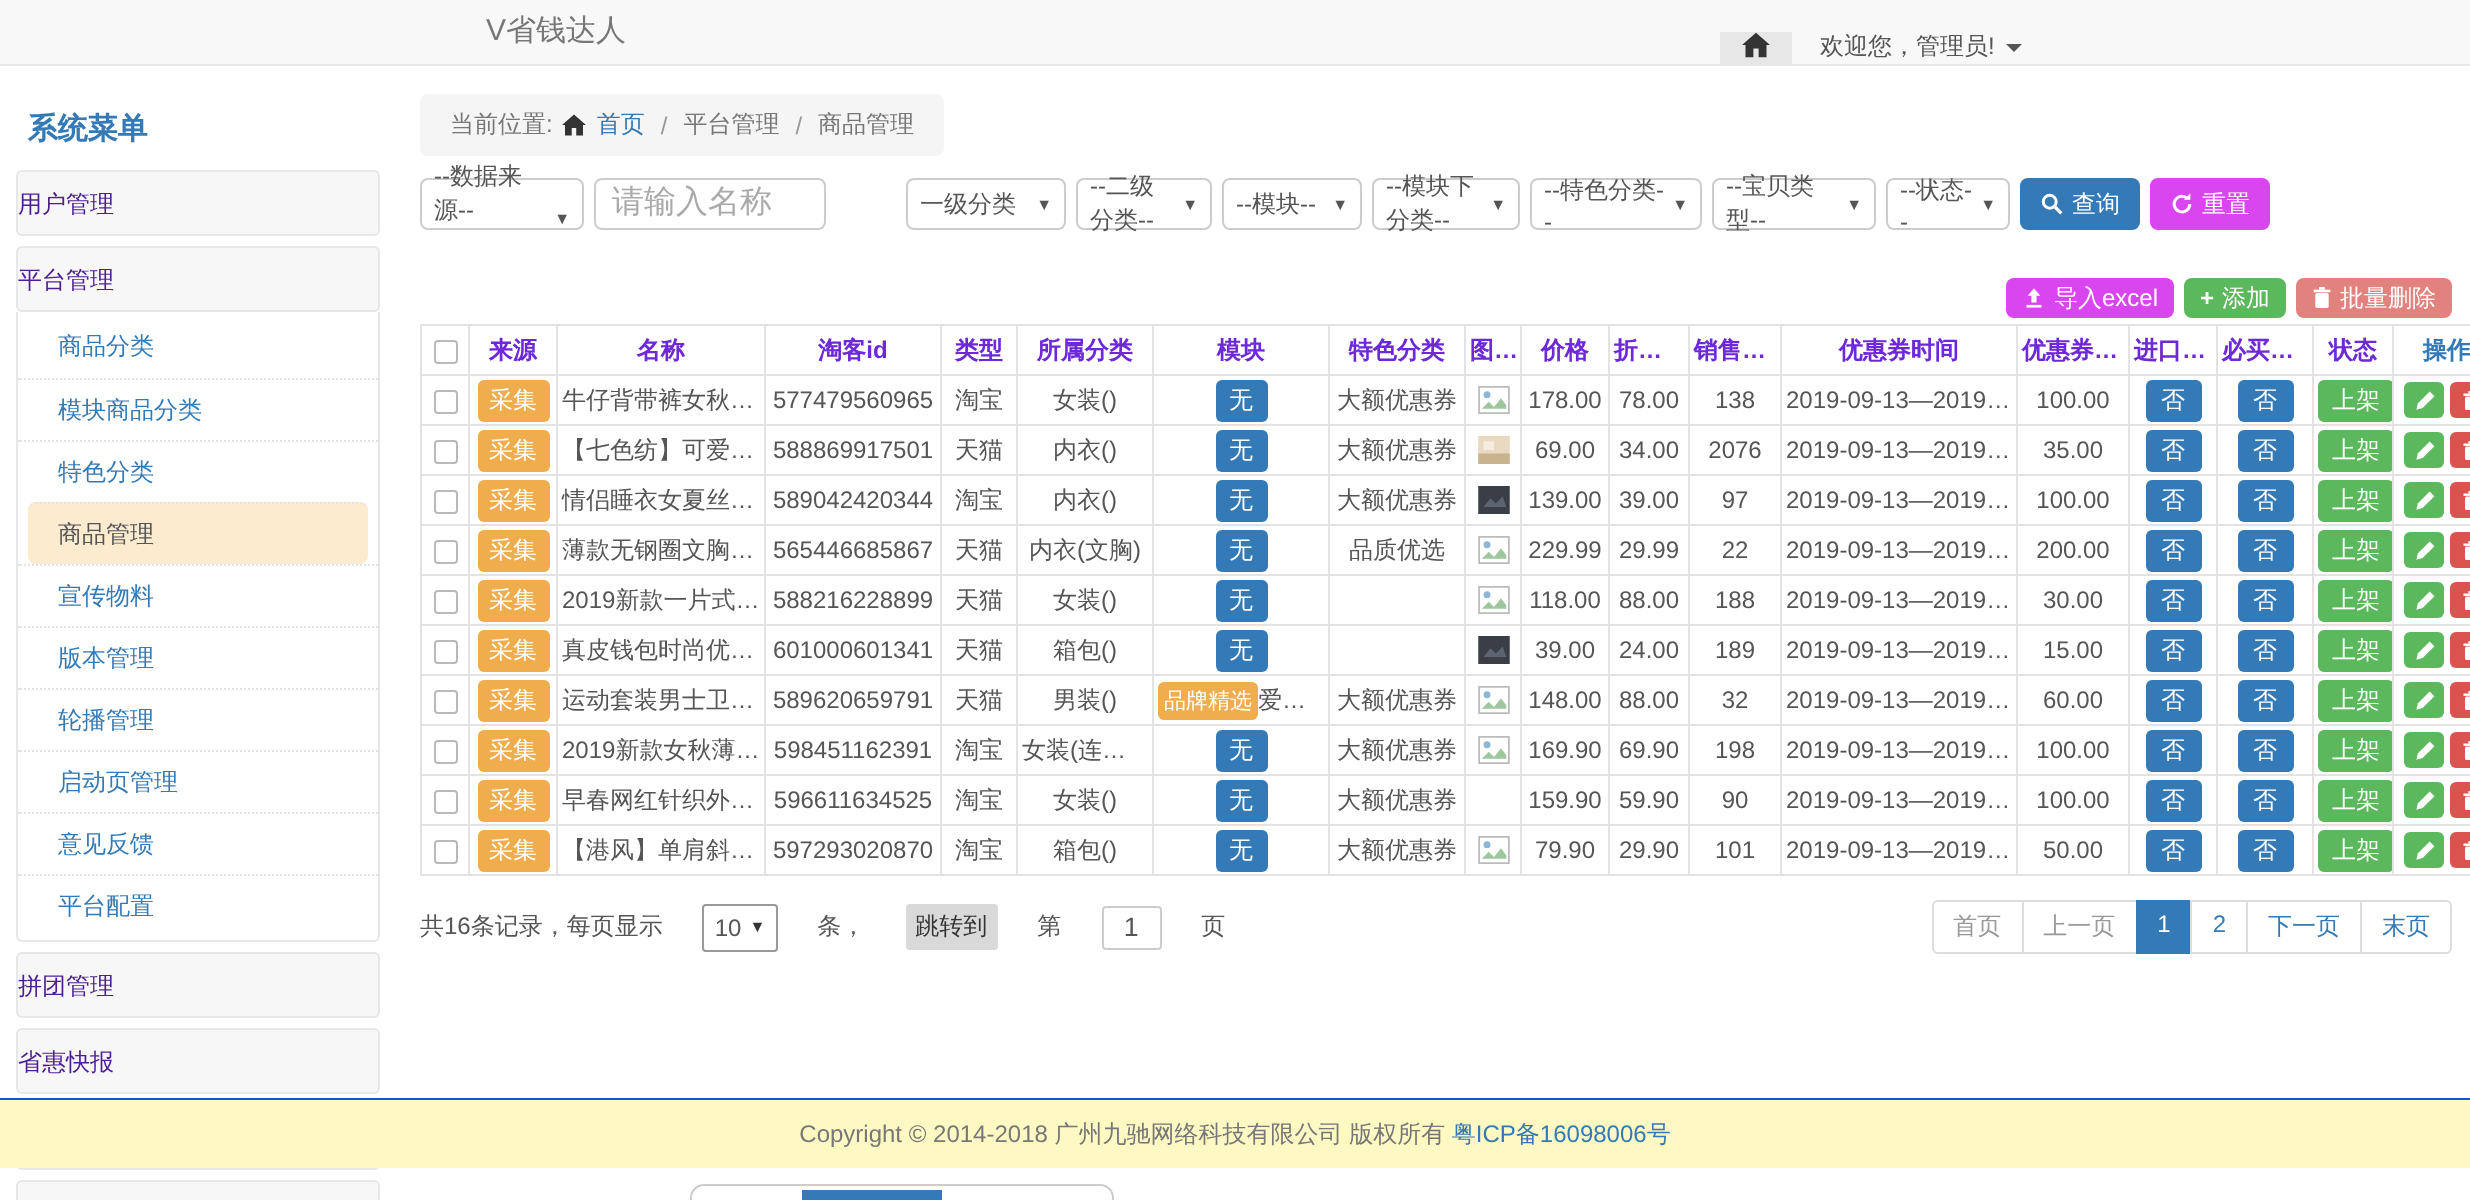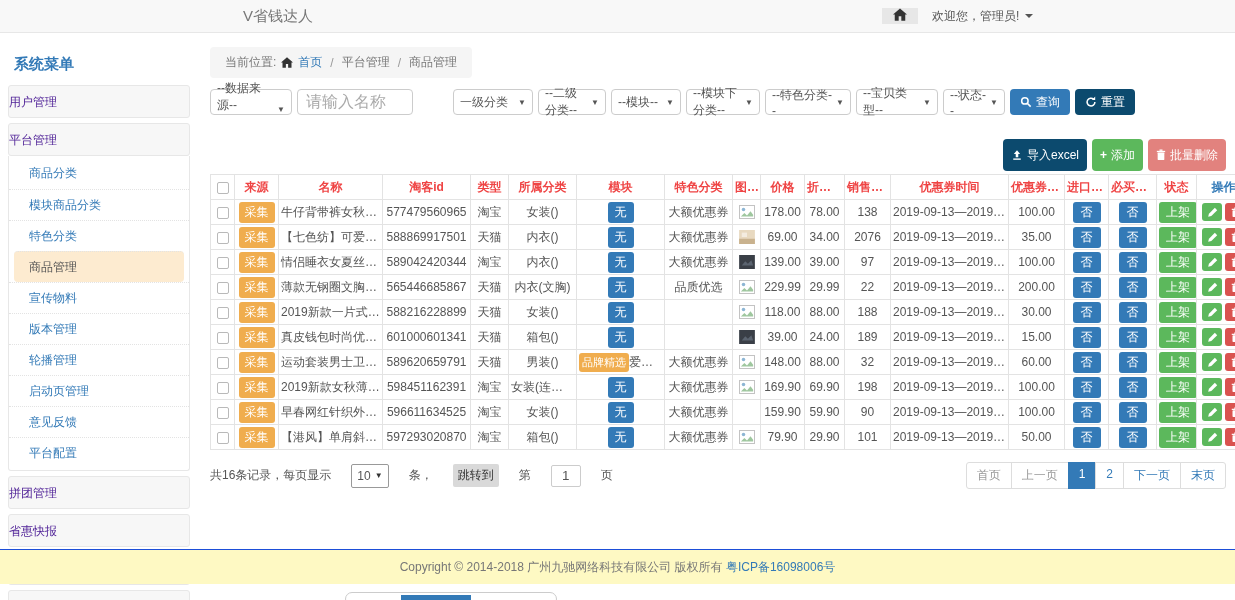--- a/index.html
+++ b/index.html
@@ -2,21 +2,21 @@
 <html><head>
 <meta charset="utf-8">
 <style>
   *{box-sizing:border-box;margin:0;padding:0}
   body{font-family:"Liberation Sans","DejaVu Sans",sans-serif;font-size:12px;color:#333;background:#fff}
   .page{position:relative;width:1235px;height:600px;background:#fff;overflow:hidden}
 
   
   .topbar{position:relative;height:33px;background:#f8f8f8;border-bottom:1px solid #e7e7e7}
   .brand{position:absolute;left:243px;top:0;line-height:32px;font-size:15px;color:#777}
-  .top-right{position:absolute;left:882px;top:0;height:100%;display:flex;align-items:center}
+  .top-right{position:absolute;left:860px;top:0;height:100%;display:flex;align-items:flex-end}
   .home-btn{width:36px;background:#e7e7e7;display:flex;align-items:center;justify-content:center;cursor:pointer}
   .welcome{display:flex;align-items:center;padding:0 14px;color:#555;gap:6px;cursor:pointer}
   .caret{width:0;height:0;border-left:4px solid transparent;border-right:4px solid transparent;border-top:4px solid #555}
 
   
   .sidebar{position:absolute;left:8px;top:45px;width:182px}
   .side-title{color:#337ab7;font-weight:bold;font-size:15px;padding:10px 6px 6px}
   .side-group{height:33px;line-height:32px;background:#f7f7f7;border:1px solid #e7e7e7;border-radius:3px;margin-top:5px;color:#4c1d95;cursor:pointer}
   .side-sub{border:1px solid #e7e7e7;border-top:none;border-radius:0 0 3px 3px;background:#fff;padding:2px 0}
   .side-link{height:31px;line-height:31px;padding-left:20px;color:#337ab7;border-top:1px dotted #e3e3e3;cursor:pointer}
@@ -30,30 +30,30 @@
   .breadcrumb .sep{color:#999;padding:0 3px}
 
   .filters{display:flex;align-items:center;gap:5px;margin-top:11px}
   .fsel{height:26px;border:1px solid #ccc;border-radius:4px;background:#fff;display:flex;align-items:center;justify-content:space-between;padding:0 6px;color:#555;cursor:pointer;flex:none}
   .sel-caret{font-size:8px;color:#555;margin-left:4px}
   .finput{height:26px;border:1px solid #ccc;border-radius:4px;padding:0 8px;width:116px;font-size:16px;color:#555;flex:none}
   .finput::placeholder{color:#aaa}
   .gap{width:30px;flex:none}
   .btn{display:inline-flex;align-items:center;gap:4px;border:none;border-radius:4px;color:#fff;font-size:12px;height:26px;padding:0 10px;cursor:pointer;flex:none}
   .btn-primary{background:#337ab7}
-  .btn-info{background:#0c4a6e}
+  .btn-info{background:#d946ef}
   .btn-success{background:#5cb85c}
   .btn-danger-soft{background:#e2827e}
 
   .toolbar{display:flex;justify-content:flex-end;gap:5px;margin-top:24px}
-  .toolbar .btn{height:32px;padding:0 8px}
+  .toolbar .btn{height:20px;padding:0 8px}
 
   table{width:100%;border-collapse:collapse;table-layout:fixed;margin-top:3px;font-size:12px}
   th,td{border:1px solid #e3e3e3;height:25px;text-align:center;color:#555;overflow:hidden;white-space:nowrap;text-overflow:ellipsis;padding:1px 2px}
-  th{color:#ef4444;font-weight:bold;background:#fff}
+  th{color:#6d28d9;font-weight:bold;background:#fff}
   th.op{color:#337ab7}
   .badge-src{background:#f0ad4e;color:#fff;border-radius:3px;padding:2px 6px;display:inline-block;cursor:default}
   .badge-wu{background:#337ab7;color:#fff;border-radius:3px;padding:2px 7px;display:inline-block}
   .badge-brand{background:#f0ad4e;color:#fff;border-radius:3px;padding:2px 3px;display:inline-block;font-size:11px}
   .btn-no{background:#337ab7;color:#fff;border-radius:3px;padding:2px 8px;display:inline-block;cursor:pointer}
   .btn-up{background:#5cb85c;color:#fff;border-radius:3px;padding:2px 7px;display:inline-block;cursor:pointer}
   .opbtn{display:inline-flex;align-items:center;justify-content:center;width:20px;height:18px;border-radius:3px;cursor:pointer;vertical-align:middle}
   .op-edit{background:#5cb85c;margin-right:3px}
   .op-del{background:#d9534f}
   .cb{display:inline-block;width:12px;height:12px;border:1px solid #b9b9b9;border-radius:2px;background:#fff;vertical-align:middle;cursor:pointer}

